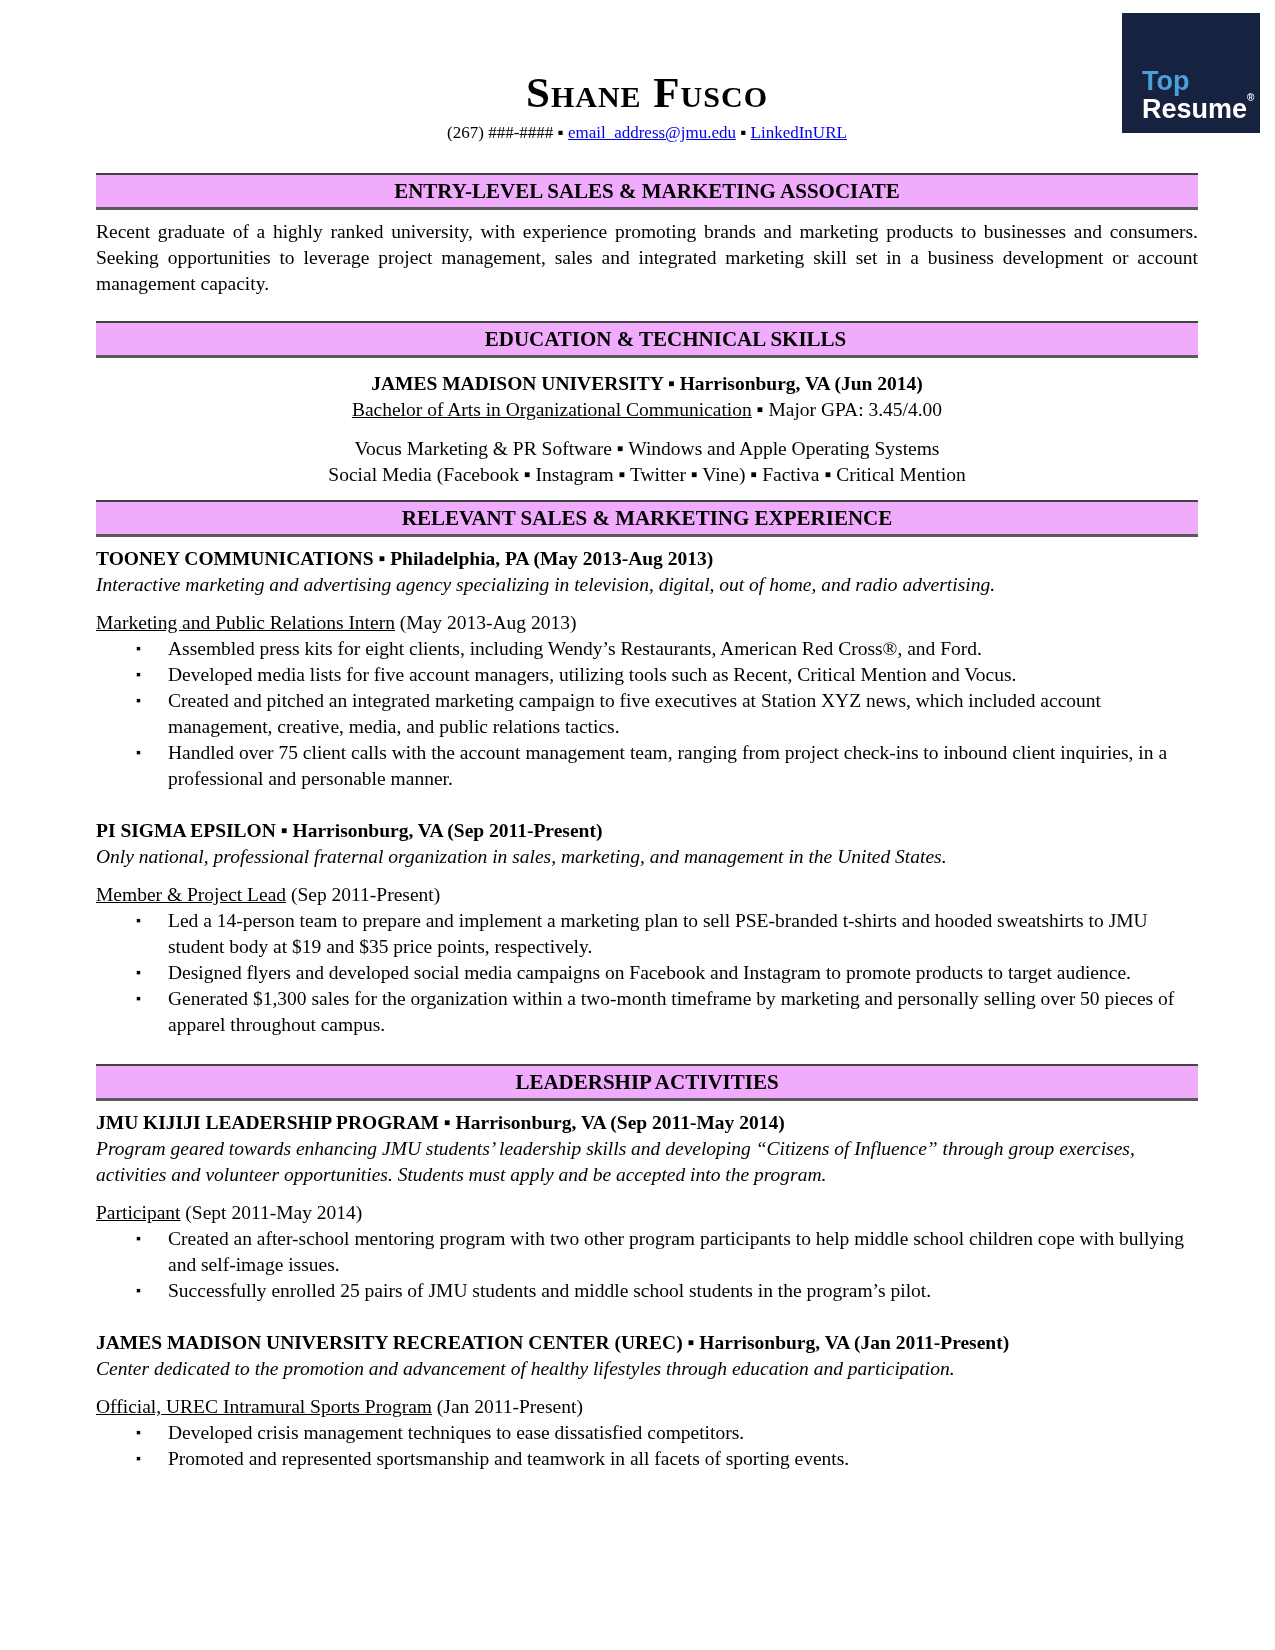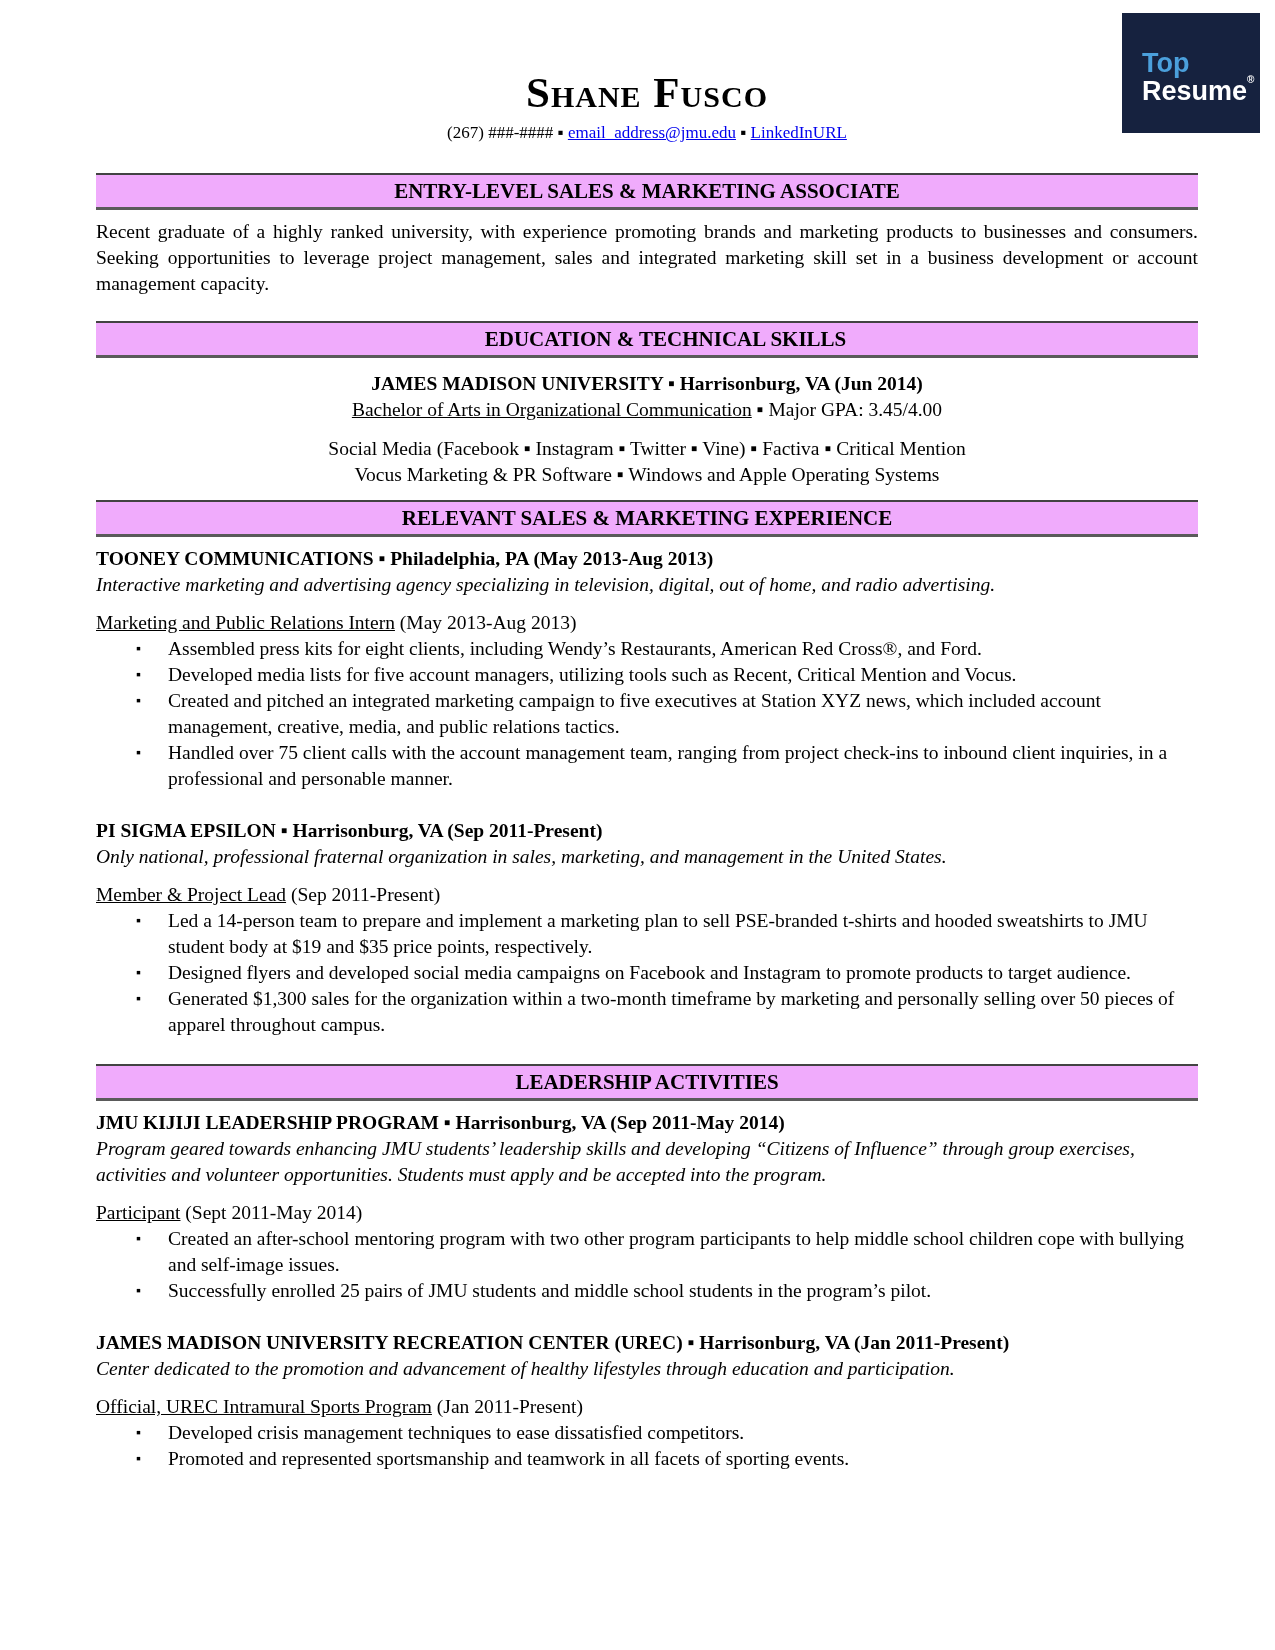--- a/index.html
+++ b/index.html
@@ -6,21 +6,21 @@
   body {
     width:1275px; height:1650px;
     font-family:"Liberation Serif","DejaVu Serif",serif;
     color:#000; position:relative; overflow:hidden;
   }
   .page { position:absolute; left:96px; top:0; width:1102px; }
 
   
   .logo {
     position:absolute; top:13px; right:15px; width:138px; height:120px;
-    background:#16223F; box-sizing:border-box; padding:36px 0 0 20px;
+    background:#16223F; box-sizing:border-box; padding:54px 0 0 20px;
     font-family:"Liberation Sans","DejaVu Sans",sans-serif; font-weight:bold;
     line-height:28px; font-size:27px; letter-spacing:0;
   }
   .logo .top    { color:#4BA0DC; display:block; }
   .logo .resume { color:#ffffff; display:block; }
   .logo sup { font-size:10px; vertical-align:top; line-height:1; position:relative; top:-2px; }
 
   
   .name {
     margin:70px 0 0 0; text-align:center; font-weight:bold;
@@ -89,22 +89,22 @@
   <p class="body-text summary">Recent graduate of a highly ranked university, with experience promoting brands and marketing products to businesses and consumers. Seeking opportunities to leverage project management, sales and integrated marketing skill set in a business development or account management capacity.</p>
 
   <div class="banner b2">EDUCATION &amp; TECHNICAL SKILLS</div>
 
   <div class="body-text edu-block">
     <div class="edu-school">JAMES MADISON UNIVERSITY ▪ Harrisonburg, VA (Jun 2014)</div>
     <div><span class="edu-degree">Bachelor of Arts in Organizational Communication</span><span> ▪ Major GPA: 3.45/4.00</span></div>
   </div>
 
   <div class="body-text skills-block">
+    <div>Vocus Marketing &amp; PR Software ▪ Windows and Apple Operating Systems</div>
     <div>Social Media (Facebook ▪ Instagram ▪ Twitter ▪ Vine) ▪ Factiva ▪ Critical Mention</div>
-    <div>Vocus Marketing &amp; PR Software ▪ Windows and Apple Operating Systems</div>
   </div>
 
   <div class="banner b3">RELEVANT SALES &amp; MARKETING EXPERIENCE</div>
 
   <div class="body-text job">
     <div class="company">TOONEY COMMUNICATIONS ▪ Philadelphia, PA (May 2013-Aug 2013)</div>
     <div class="desc">Interactive marketing and advertising agency specializing in television, digital, out of home, and radio advertising.</div>
     <div class="role-line"><span class="role-title">Marketing and Public Relations Intern</span><span> (May 2013-Aug 2013)</span></div>
     <ul class="bullets">
       <li>Assembled press kits for eight clients, including Wendy’s Restaurants, American Red Cross®, and Ford.</li>

